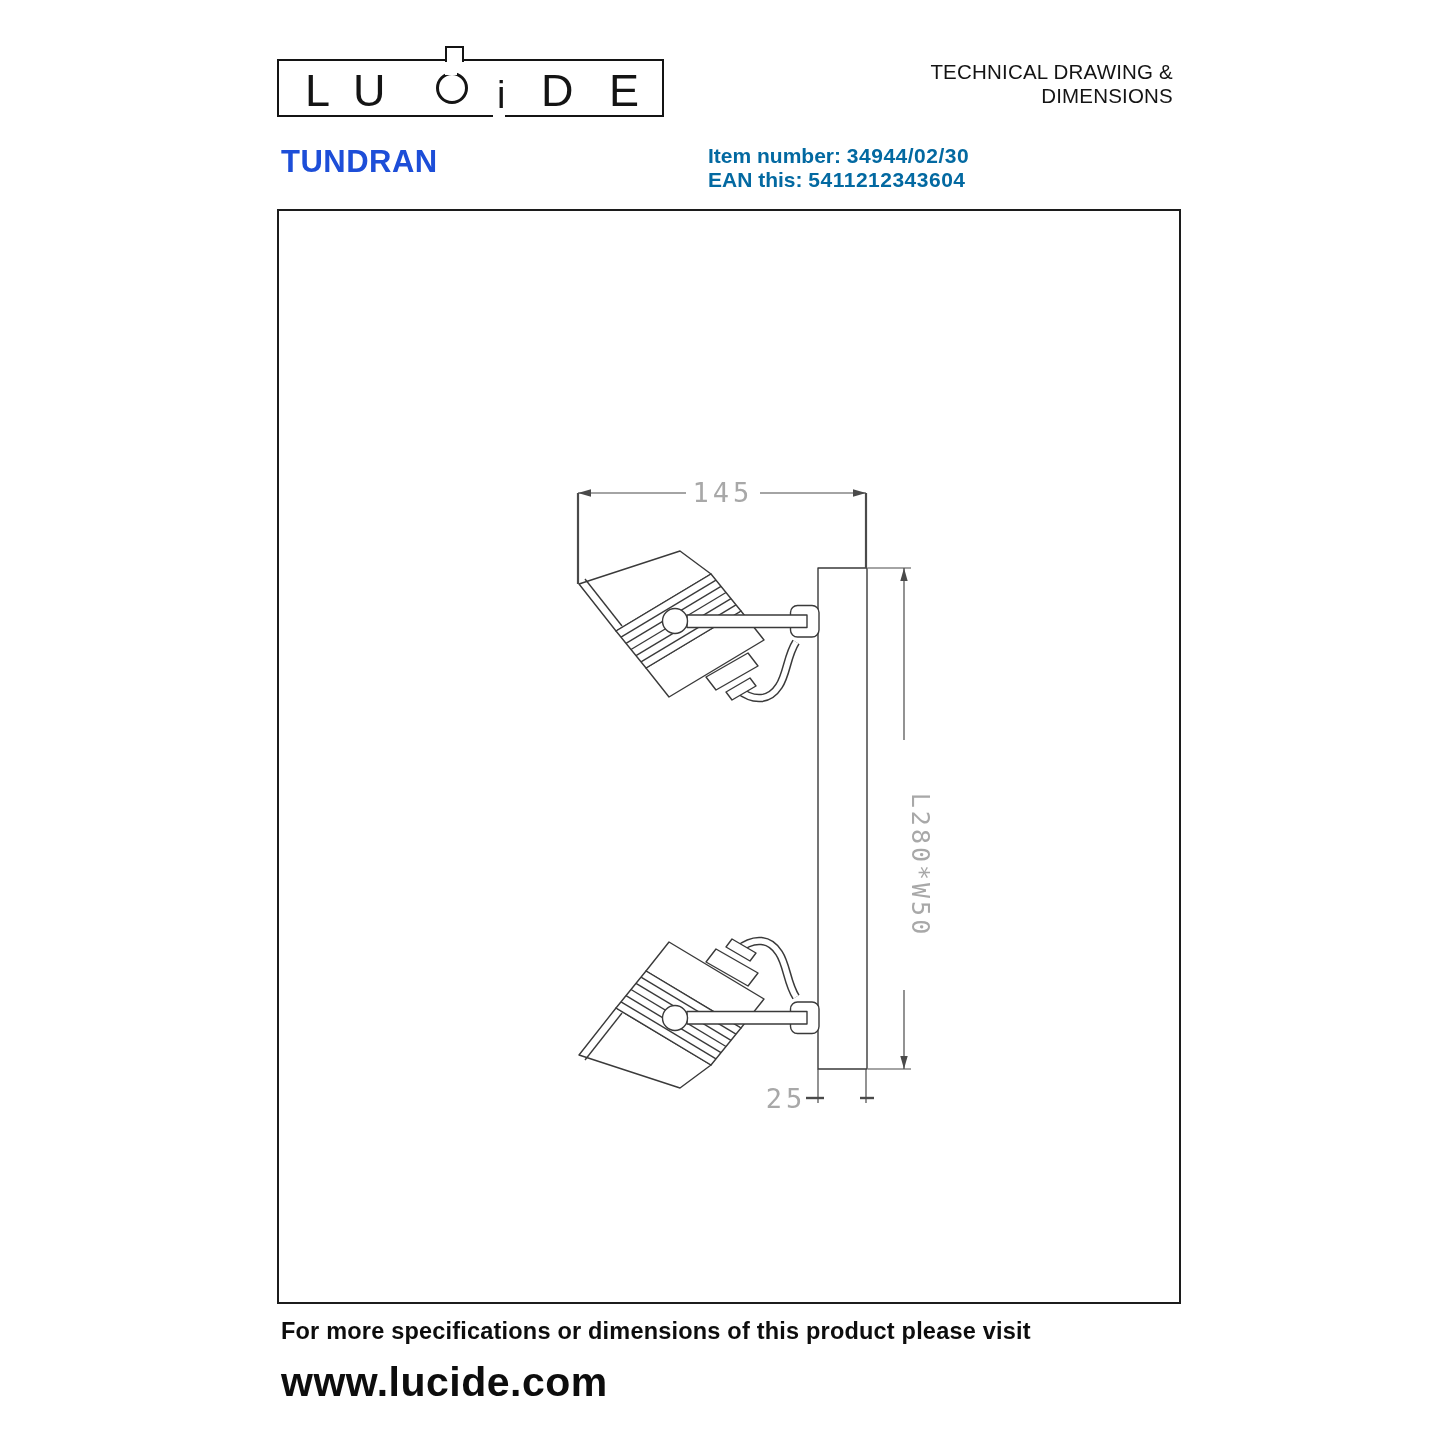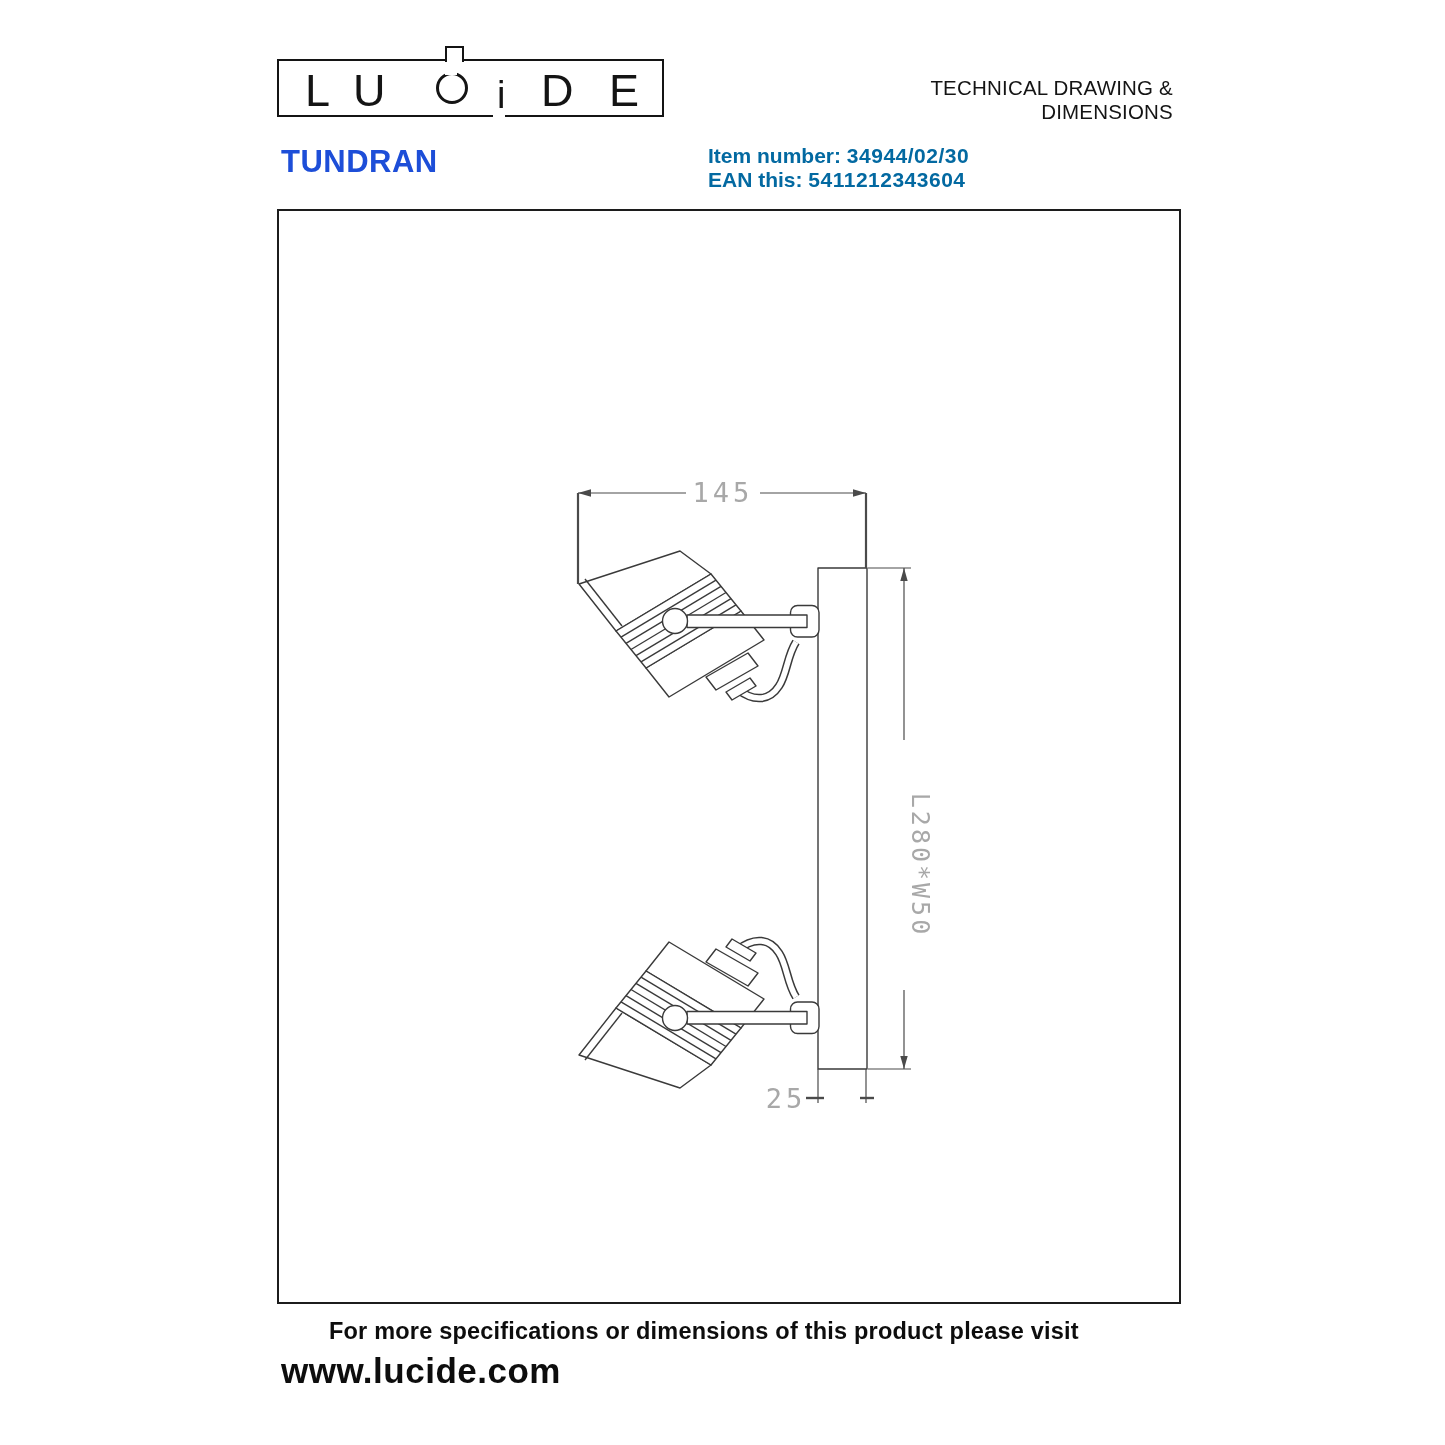--- a/index.html
+++ b/index.html
@@ -11,37 +11,37 @@
   .logo-letter{position:absolute;top:8px;font-size:45px;font-weight:400;
                letter-spacing:0;color:#141414;line-height:44px;}
   .logo-c-circle{position:absolute;left:157px;top:11px;width:26px;height:26px;
                  border:3px solid #141414;border-radius:50%;}
   .logo-c-gap{position:absolute;left:166px;top:8px;width:12px;height:6px;background:#fff;}
   .logo-tab{position:absolute;left:166px;top:-15px;width:15px;height:14px;
             border-left:2.4px solid #141414;border-top:2.4px solid #141414;
             border-right:2.4px solid #141414;background:#fff;}
   .logo-top-gap{position:absolute;left:168px;top:-3px;width:12px;height:4px;background:#fff;}
   .logo-bottom-gap{position:absolute;left:214px;bottom:-3px;width:12px;height:4px;background:#fff;}
-  .doc-title{position:absolute;top:76px;left:853px;width:320px;text-align:right;
+  .doc-title{position:absolute;top:60px;left:853px;width:320px;text-align:right;
              font-size:20.5px;font-weight:400;color:#141414;letter-spacing:0.2px;}
   .product-name{position:absolute;left:281px;top:144px;font-size:31px;font-weight:700;
                 letter-spacing:0.5px;color:#1d4ed8;}
   .codes{position:absolute;left:708px;top:144px;font-size:21px;line-height:24px;color:#0369a1;}
   .codes .row{white-space:nowrap;}
   .codes .lbl{font-weight:700;}
   .codes .val-bold{font-weight:700;letter-spacing:0.5px;}
   .codes .val{font-weight:700;letter-spacing:0.5px;}
   
   .frame{position:absolute;left:277px;top:209px;width:900px;height:1091px;
          border:2.2px solid #1c1c1c;background:#fff;}
   svg.draw{position:absolute;left:0;top:0;width:1445px;height:1445px;}
   
   .footer{position:absolute;left:281px;top:1318px;color:#0d0d0d;}
-  .footer .f1{font-size:23.5px;font-weight:700;letter-spacing:0.2px;margin-left:48px;}
-  .footer .f2{font-size:35px;font-weight:700;margin-top:6px;letter-spacing:0.5px;}
+  .footer .f1{font-size:23.5px;font-weight:700;letter-spacing:0.2px;}
+  .footer .f2{font-size:41px;font-weight:700;margin-top:14px;letter-spacing:0.5px;}
 </style>
 </head>
 <body>
 
 <div class="page">
 
   <div class="logo-box">
     <span class="logo-letter" style="left:26px">L</span>
     <span class="logo-letter" style="left:74px">U</span>
     <div class="logo-c-circle"></div>

